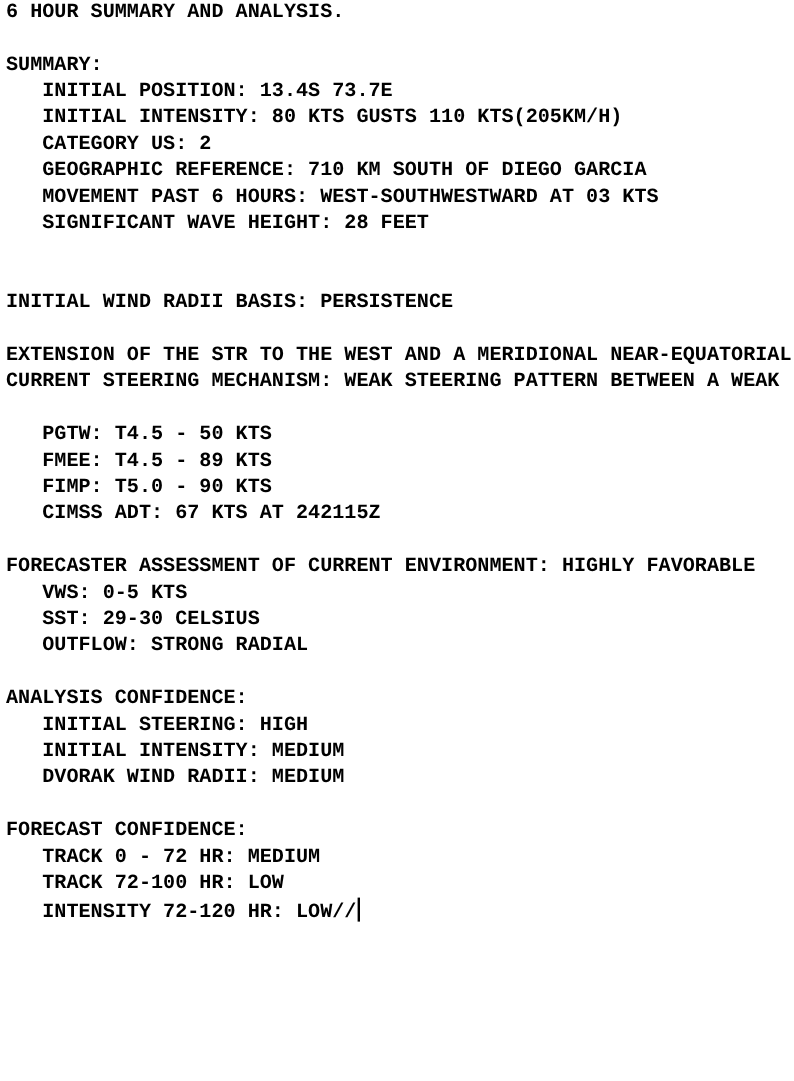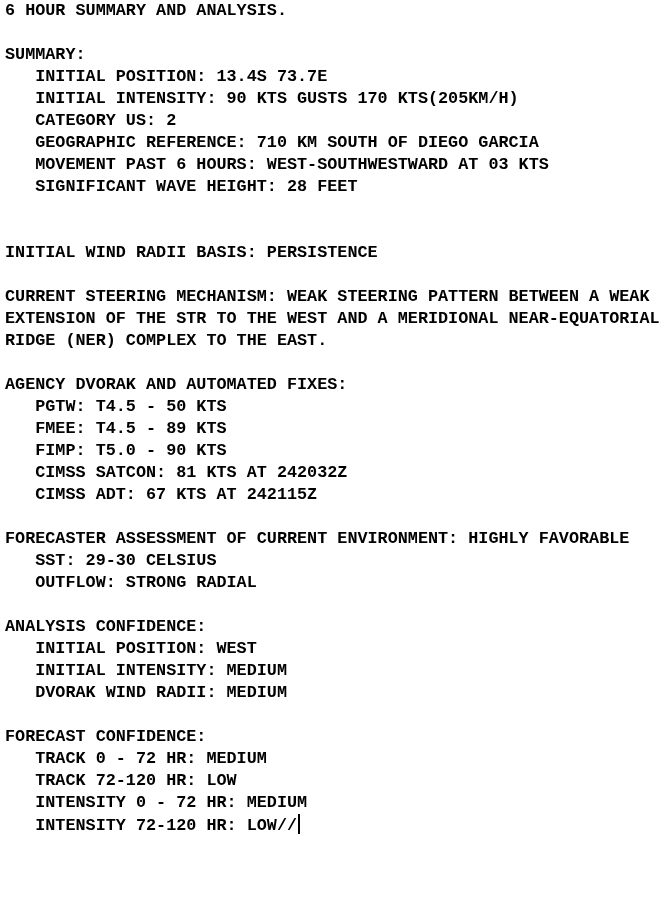--- a/index.html
+++ b/index.html
@@ -40,47 +40,44 @@
   }
 </style>
 </head>
 <body>
 
 <div class="text-area">
     <div class="line">6 HOUR SUMMARY AND ANALYSIS.</div>
     <div class="line"></div>
     <div class="line">SUMMARY:</div>
     <div class="line">   INITIAL POSITION: 13.4S 73.7E</div>
-    <div class="line">   INITIAL INTENSITY: 90 KTS GUSTS 170 KTS(205KM/H)</div>
+    <div class="line">   INITIAL INTENSITY: 80 KTS GUSTS 110 KTS(205KM/H)</div>
     <div class="line">   CATEGORY US: 2</div>
     <div class="line">   GEOGRAPHIC REFERENCE: 710 KM SOUTH OF DIEGO GARCIA</div>
     <div class="line">   MOVEMENT PAST 6 HOURS: WEST-SOUTHWESTWARD AT 03 KTS</div>
     <div class="line">   SIGNIFICANT WAVE HEIGHT: 28 FEET</div>
     <div class="line"></div>
     <div class="line"></div>
     <div class="line">INITIAL WIND RADII BASIS: PERSISTENCE</div>
     <div class="line"></div>
+    <div class="line">EXTENSION OF THE STR TO THE WEST AND A MERIDIONAL NEAR-EQUATORIAL</div>
     <div class="line">CURRENT STEERING MECHANISM: WEAK STEERING PATTERN BETWEEN A WEAK</div>
-    <div class="line">EXTENSION OF THE STR TO THE WEST AND A MERIDIONAL NEAR-EQUATORIAL</div>
-    <div class="line">RIDGE (NER) COMPLEX TO THE EAST.</div>
     <div class="line"></div>
-    <div class="line">AGENCY DVORAK AND AUTOMATED FIXES:</div>
     <div class="line">   PGTW: T4.5 - 50 KTS</div>
     <div class="line">   FMEE: T4.5 - 89 KTS</div>
     <div class="line">   FIMP: T5.0 - 90 KTS</div>
-    <div class="line">   CIMSS SATCON: 81 KTS AT 242032Z</div>
     <div class="line">   CIMSS ADT: 67 KTS AT 242115Z</div>
     <div class="line"></div>
     <div class="line">FORECASTER ASSESSMENT OF CURRENT ENVIRONMENT: HIGHLY FAVORABLE</div>
+    <div class="line">   VWS: 0-5 KTS</div>
     <div class="line">   SST: 29-30 CELSIUS</div>
     <div class="line">   OUTFLOW: STRONG RADIAL</div>
     <div class="line"></div>
     <div class="line">ANALYSIS CONFIDENCE:</div>
-    <div class="line">   INITIAL POSITION: WEST</div>
+    <div class="line">   INITIAL STEERING: HIGH</div>
     <div class="line">   INITIAL INTENSITY: MEDIUM</div>
     <div class="line">   DVORAK WIND RADII: MEDIUM</div>
     <div class="line"></div>
     <div class="line">FORECAST CONFIDENCE:</div>
     <div class="line">   TRACK 0 - 72 HR: MEDIUM</div>
-    <div class="line">   TRACK 72-120 HR: LOW</div>
-    <div class="line">   INTENSITY 0 - 72 HR: MEDIUM</div>
+    <div class="line">   TRACK 72-100 HR: LOW</div>
     <div class="line">   INTENSITY 72-120 HR: LOW//<span class="caret"></span></div>
   </div>
 
 </body></html>

